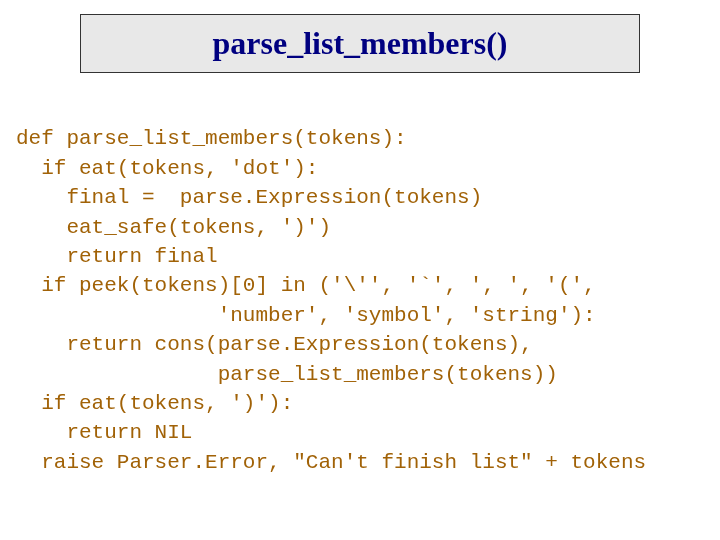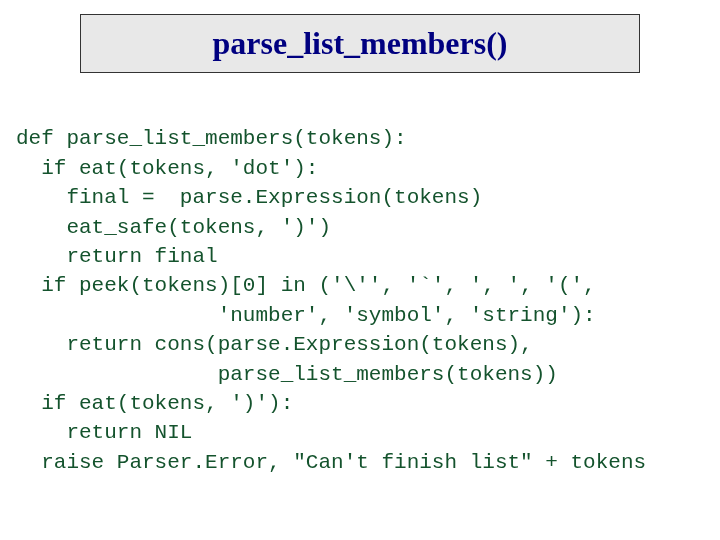--- a/index.html
+++ b/index.html
@@ -25,21 +25,21 @@
     .title-text {
       font-family: "Times New Roman", Times, serif;
       font-size: 32px;
       font-weight: bold;
       color: #000080;
     }
     .code-block {
       font-family: "Courier New", Courier, monospace;
       font-size: 21px;
       line-height: 1.4;
-      color: #14532d;
+      color: #a16207;
       white-space: pre;
       padding-left: 6px;
     }
   </style>
 </head>
 <body>
 
 <div class="title-box">
   <span class="title-text">parse_list_members()</span>
 </div>

